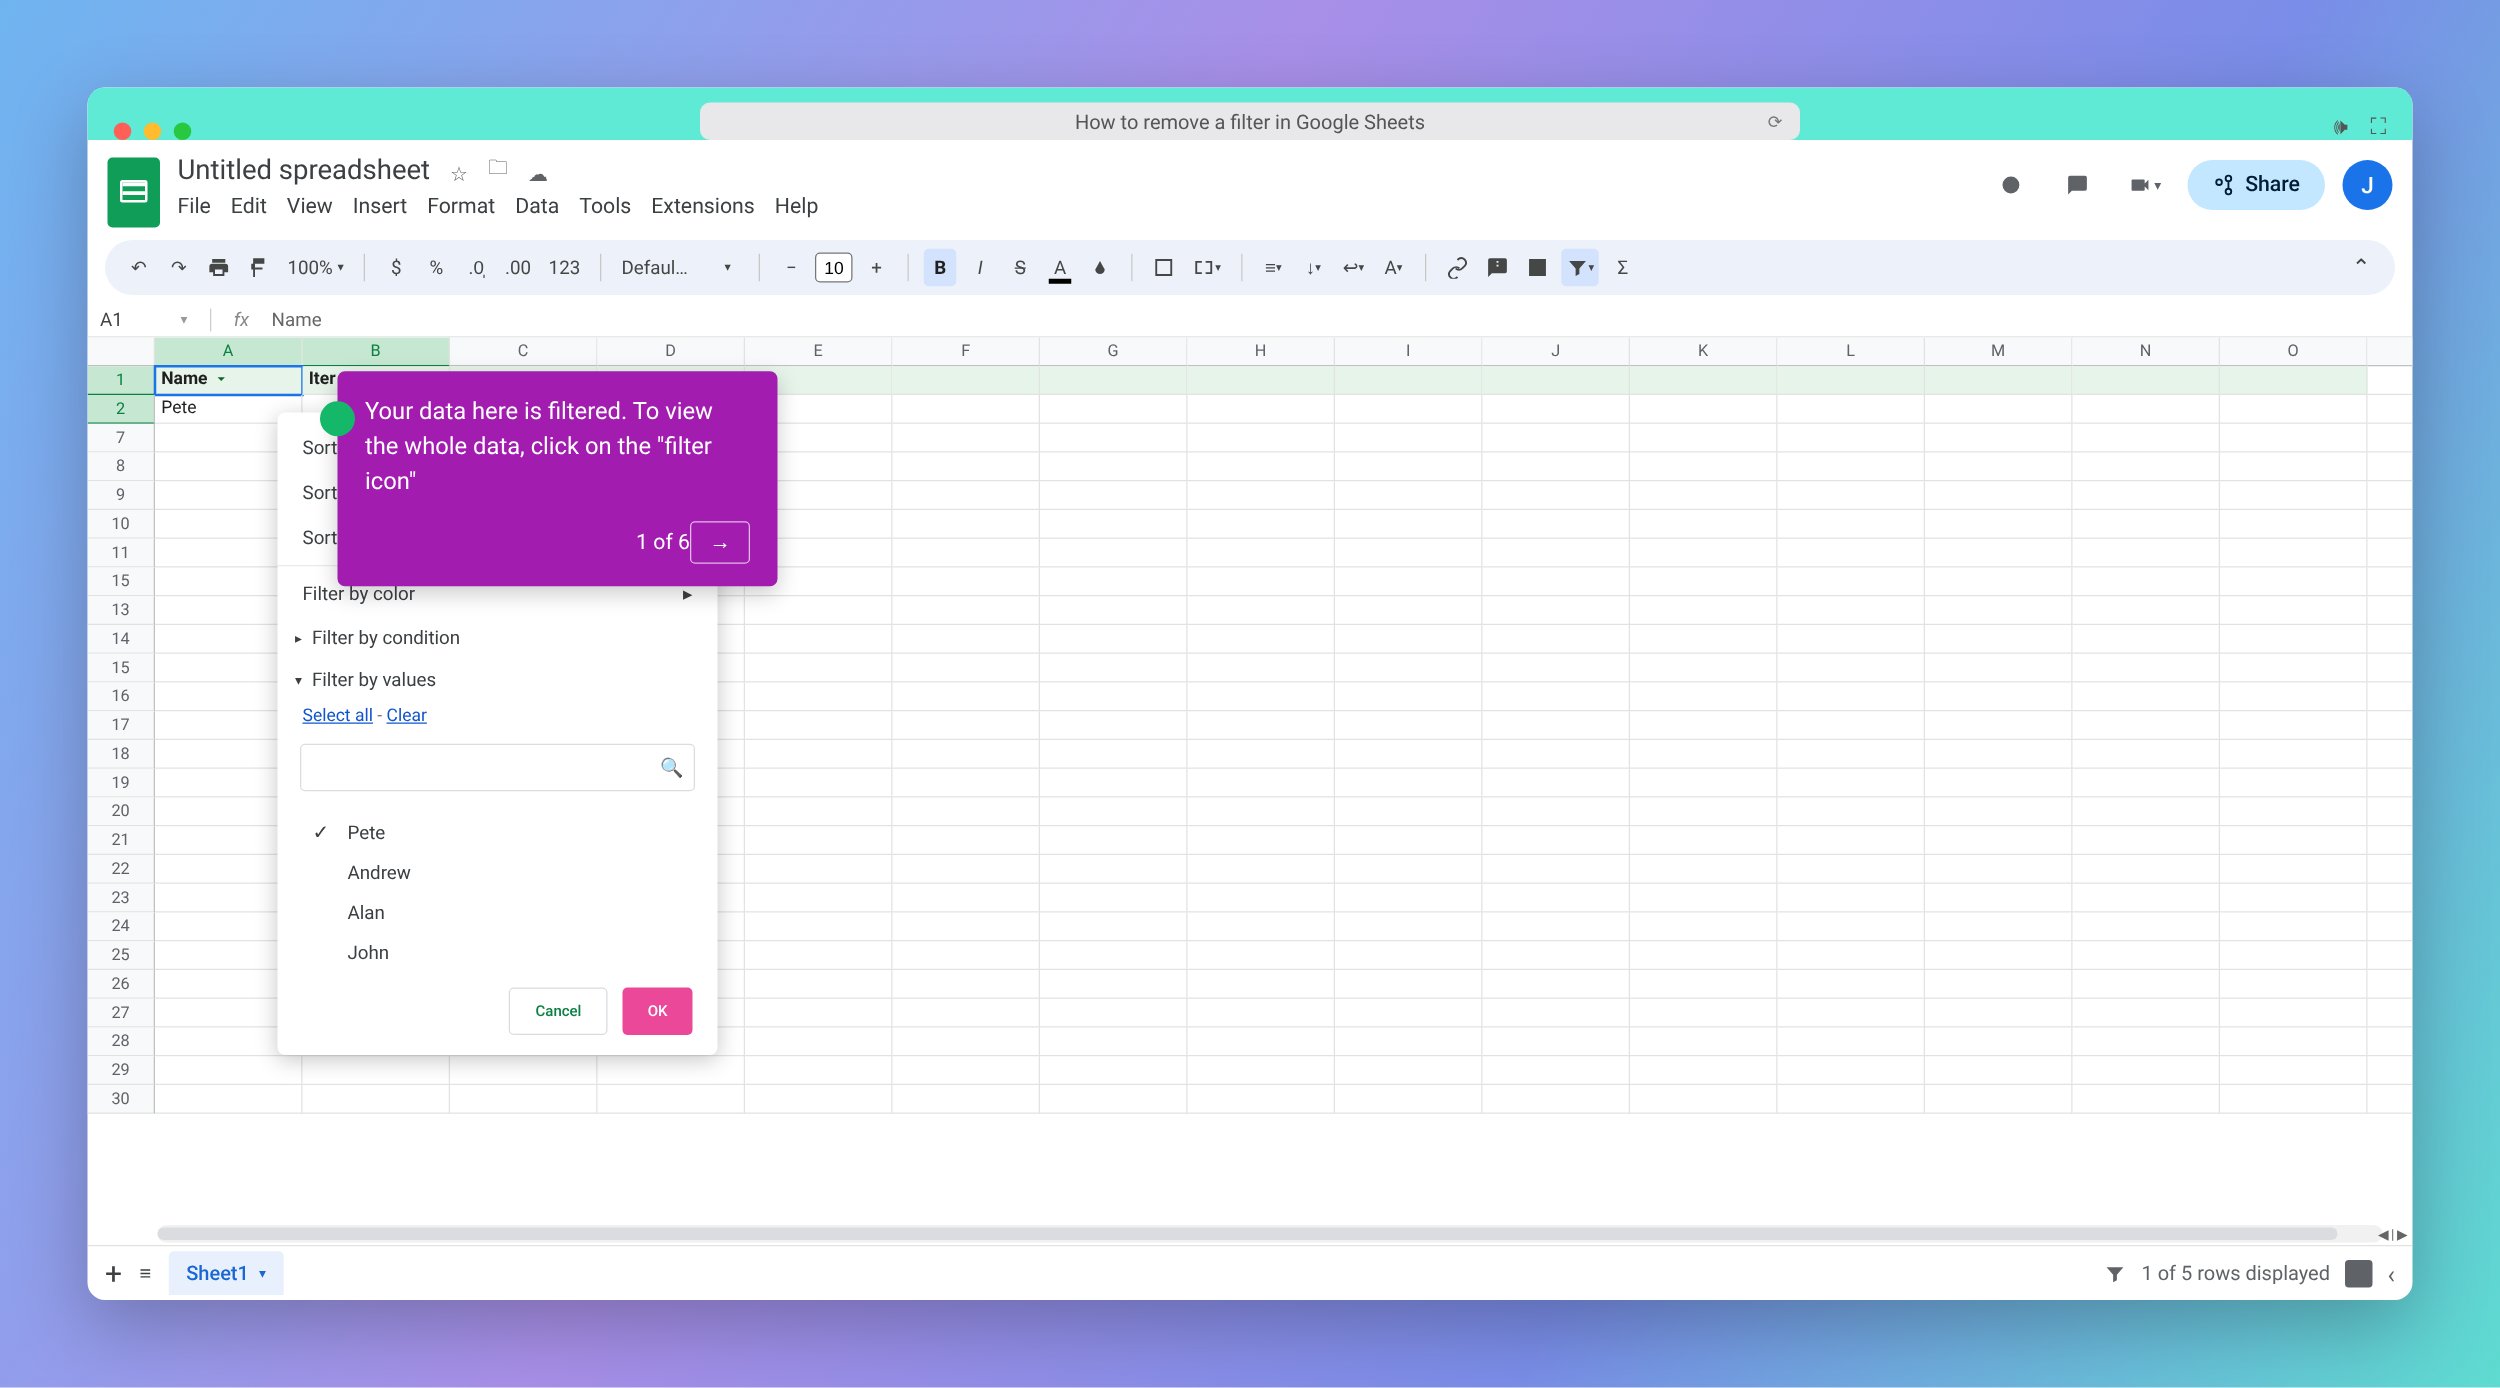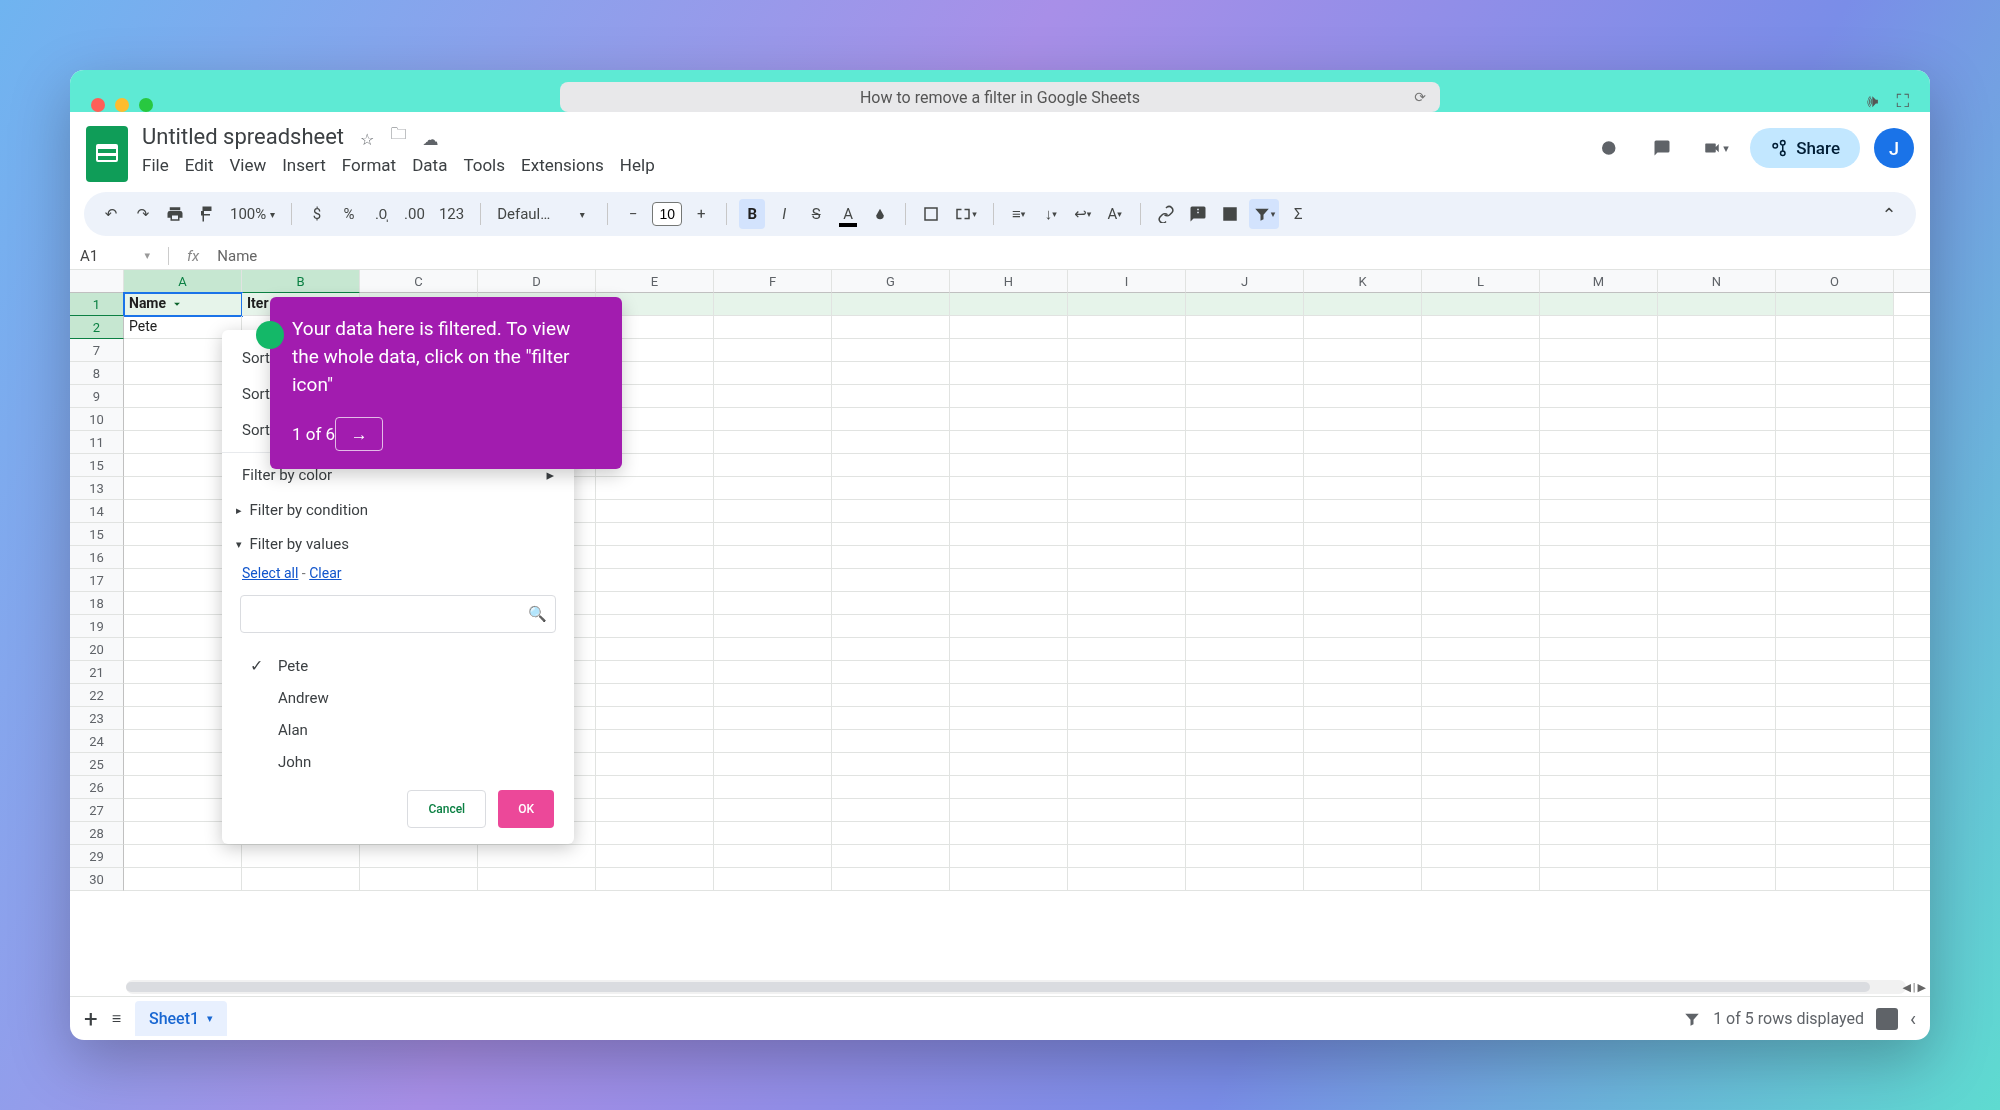--- a/index.html
+++ b/index.html
@@ -123,21 +123,21 @@
 .filter-menu .btn { height:38px; padding:0 20px; border-radius:4px; font-size:12px; font-weight:500; display:flex; align-items:center;}
 .filter-menu .btn.cancel { border:1px solid #dadce0; color:#0b8043; background:#fff;}
 .filter-menu .btn.ok { background:#ec4899; color:#fff; }
 
 .coach {
   position:absolute; left:200px; top:27px; width:352px; background:#a21caf;
   color:#fff; border-radius:6px; padding:18px 22px 18px 22px; z-index:60;
   box-shadow:0 6px 18px rgba(0,0,0,.2); font-size:19px; line-height:1.48;
 }
 .coach-pointer { position:absolute; left:-14px; top:24px; width:28px; height:28px; background:#14b868; border-radius:50%; }
-.coach .row2 { display:flex; align-items:center; justify-content:flex-start; margin-top:18px; font-size:17px;}
+.coach .row2 { display:flex; align-items:center; justify-content:flex-end; margin-top:18px; font-size:17px;}
 .coach .nextbtn { width:48px; height:34px; border:1px solid rgba(255,255,255,.7); border-radius:4px; display:flex; align-items:center; justify-content:center; }
 
 .sheetbar { height:44px; border-top:1px solid #e1e3e1; display:flex; align-items:center; padding:0 14px; gap:14px; font-size:16px; color:#3c4043;}
 .sheetbar .sheet-tab { background:#e8f0fe; border-radius:4px 4px 0 0; padding:8px 14px; color:#1967d2; display:flex; align-items:center; gap:8px; font-weight:500;}
 .sheetbar .right { margin-left:auto; display:flex; align-items:center; gap:12px; color:#5f6368;}
 .sheetbar .explore { width:22px; height:22px; background:#5f6368; border-radius:3px;}
 .sheetbar .chev { font-size:20px;}
 </style>
 </head>
 <body>

